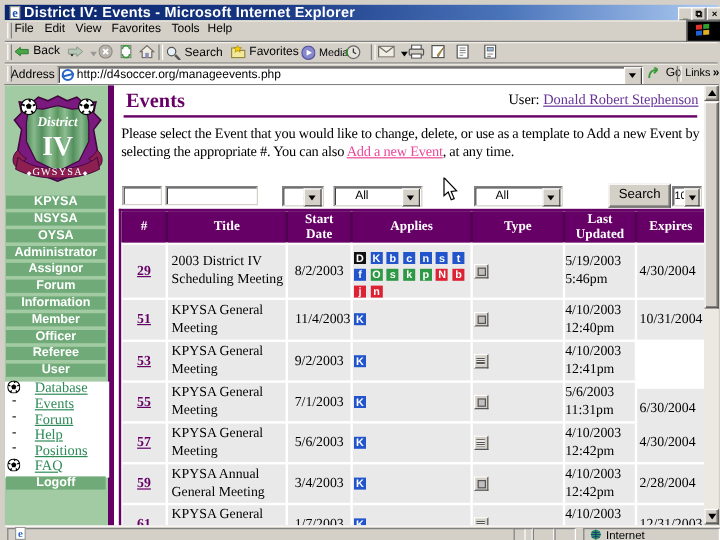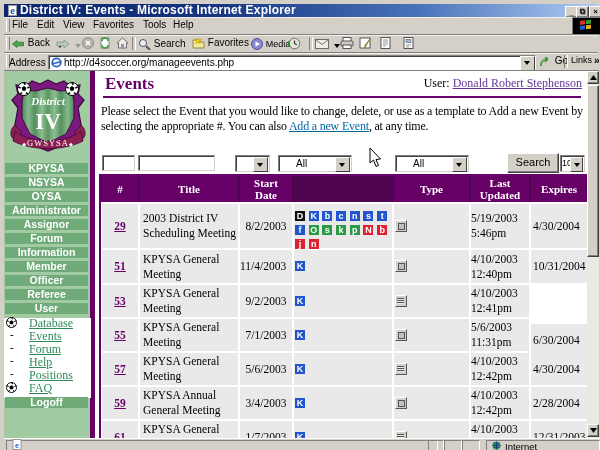--- a/index.html
+++ b/index.html
@@ -52,21 +52,21 @@
  font-family:"Liberation Serif",serif;}
 .sdash{position:absolute;left:6px;font-weight:bold;color:#000;font-size:11px;}
 
 #main{left:95px;top:0;width:488px;height:367px;background:#fff;}
 h1#evt{position:absolute;left:6px;top:3px;margin:0;font-size:17px;color:#660066;
  font-family:"Liberation Serif",serif;}
 #user{position:absolute;right:5px;top:5px;font-size:12px;}
 #user a{color:#663399;text-decoration:underline;}
 #hr1{position:absolute;left:4px;top:25px;width:478px;height:2px;background:#660066;}
 #para{position:absolute;left:2px;top:33px;width:484px;font-size:12px;letter-spacing:-0.2px;line-height:15px;color:#000;}
-#para a{color:#0369a1;margin-top:36px;}
+#para a{color:#ec4899;margin-top:36px;}
 
 .inp{position:absolute;top:84px;height:16px;background:#fff;border:1px solid;
  border-color:#808080 #d4d0c8 #d4d0c8 #808080;box-shadow:inset 1px 1px 0 #404040;box-sizing:border-box;}
 .sel{position:absolute;top:84px;height:17px;background:#fff;border:1px solid;
  border-color:#808080 #d4d0c8 #d4d0c8 #808080;box-shadow:inset 1px 1px 0 #404040;box-sizing:border-box;
  font-size:10px;font-family:"Liberation Sans",sans-serif;line-height:15px;padding-left:17px;}
 .drp{position:absolute;right:1px;top:1px;width:13px;height:13px;background:#d4d0c8;
  border:1px solid;border-color:#fff #404040 #404040 #fff;}
 .arr{position:absolute;left:3px;top:5px;width:0;height:0;border:3px solid transparent;
  border-top:4px solid #000;}
@@ -358,20 +358,21 @@
           </div></div>
   <svg class="abs" style="left:270px;top:77px" width="13" height="21" viewBox="0 0 13 21">
    <path d="M1 0 L1 15 L4.5 12 L7 18.5 L9.5 17.5 L7 11.5 L11.5 11 Z" fill="#fff" stroke="#000" stroke-width="1"></path>
   </svg>
   <div id="tbl">
    <div style="position:absolute;left:0;top:0;width:486px;height:26px;background:#4e034e"></div>
 
    <div class="hc" style="left:1px;top:0;width:36px;height:26px;line-height:26px">#</div>
    <div class="hc" style="left:39px;top:0;width:98px;height:26px;line-height:26px">Title</div>
    <div class="hc" style="left:139px;top:0;width:52px;height:26px;line-height:12px;padding-top:1px;box-sizing:border-box">Start<br>Date</div>
+   <div class="hc" style="left:193px;top:0;width:98px;height:26px;line-height:26px">Applies</div>
    <div class="hc" style="left:293px;top:0;width:75px;height:26px;line-height:26px">Type</div>
    <div class="hc" style="left:370px;top:0;width:58px;height:26px;line-height:12px;padding-top:1px;box-sizing:border-box">Last<br>Updated</div>
    <div class="hc" style="left:430px;top:0;width:56px;height:26px;line-height:26px">Expires</div>
 
    <div class="cell num" style="left:1px;top:28px;width:36px;height:44px;line-height:44px">29</div>
    <div class="cell" style="left:39px;top:28px;width:98px;height:44px">
             <div style="padding:7px 0 0 3px;line-height:15px">2003 District IV Scheduling Meeting</div>
           </div>
    <div class="cell" style="left:139px;top:28px;width:52px;height:44px;text-align:center;line-height:44px">8/2/2003</div>
    <div class="cell" style="left:193px;top:28px;width:98px;height:44px">
@@ -384,21 +385,21 @@
    <div class="cell" style="left:293px;top:28px;width:75px;height:44px">
             <div class="tico sq" style="left:1px;top:16px"></div>
           </div>
    <div class="cell" style="left:370px;top:28px;width:58px;height:44px;line-height:15px;padding-top:7px;box-sizing:border-box">5/19/2003<br>5:46pm</div>
    <div class="cell" style="left:430px;top:28px;width:56px;height:44px;line-height:44px;padding-left:2px;box-sizing:border-box">4/30/2004</div>
 
    <div class="cell num" style="left:1px;top:74px;width:36px;height:33px;line-height:33px">51</div>
    <div class="cell" style="left:39px;top:74px;width:98px;height:33px">
             <div style="padding:2px 0 0 3px;line-height:15px">KPYSA General Meeting</div>
           </div>
-   <div class="cell" style="left:139px;top:74px;width:52px;height:33px;text-align:left;line-height:33px">11/4/2003</div>
+   <div class="cell" style="left:139px;top:74px;width:52px;height:33px;text-align:right;line-height:33px">11/4/2003</div>
    <div class="cell" style="left:193px;top:74px;width:98px;height:33px">
             <span class="ic blue" style="position:absolute;left:1px;top:11px">K</span>
           </div>
    <div class="cell" style="left:293px;top:74px;width:75px;height:33px">
             <div class="tico sq" style="left:1px;top:10px"></div>
           </div>
    <div class="cell" style="left:370px;top:74px;width:58px;height:33px;line-height:15px;padding-top:2px;box-sizing:border-box">4/10/2003<br>12:40pm</div>
    <div class="cell" style="left:430px;top:74px;width:56px;height:33px;line-height:33px;padding-left:2px;box-sizing:border-box">10/31/2004</div>
 
    <div class="cell num" style="left:1px;top:109px;width:36px;height:32px;line-height:32px">53</div>

